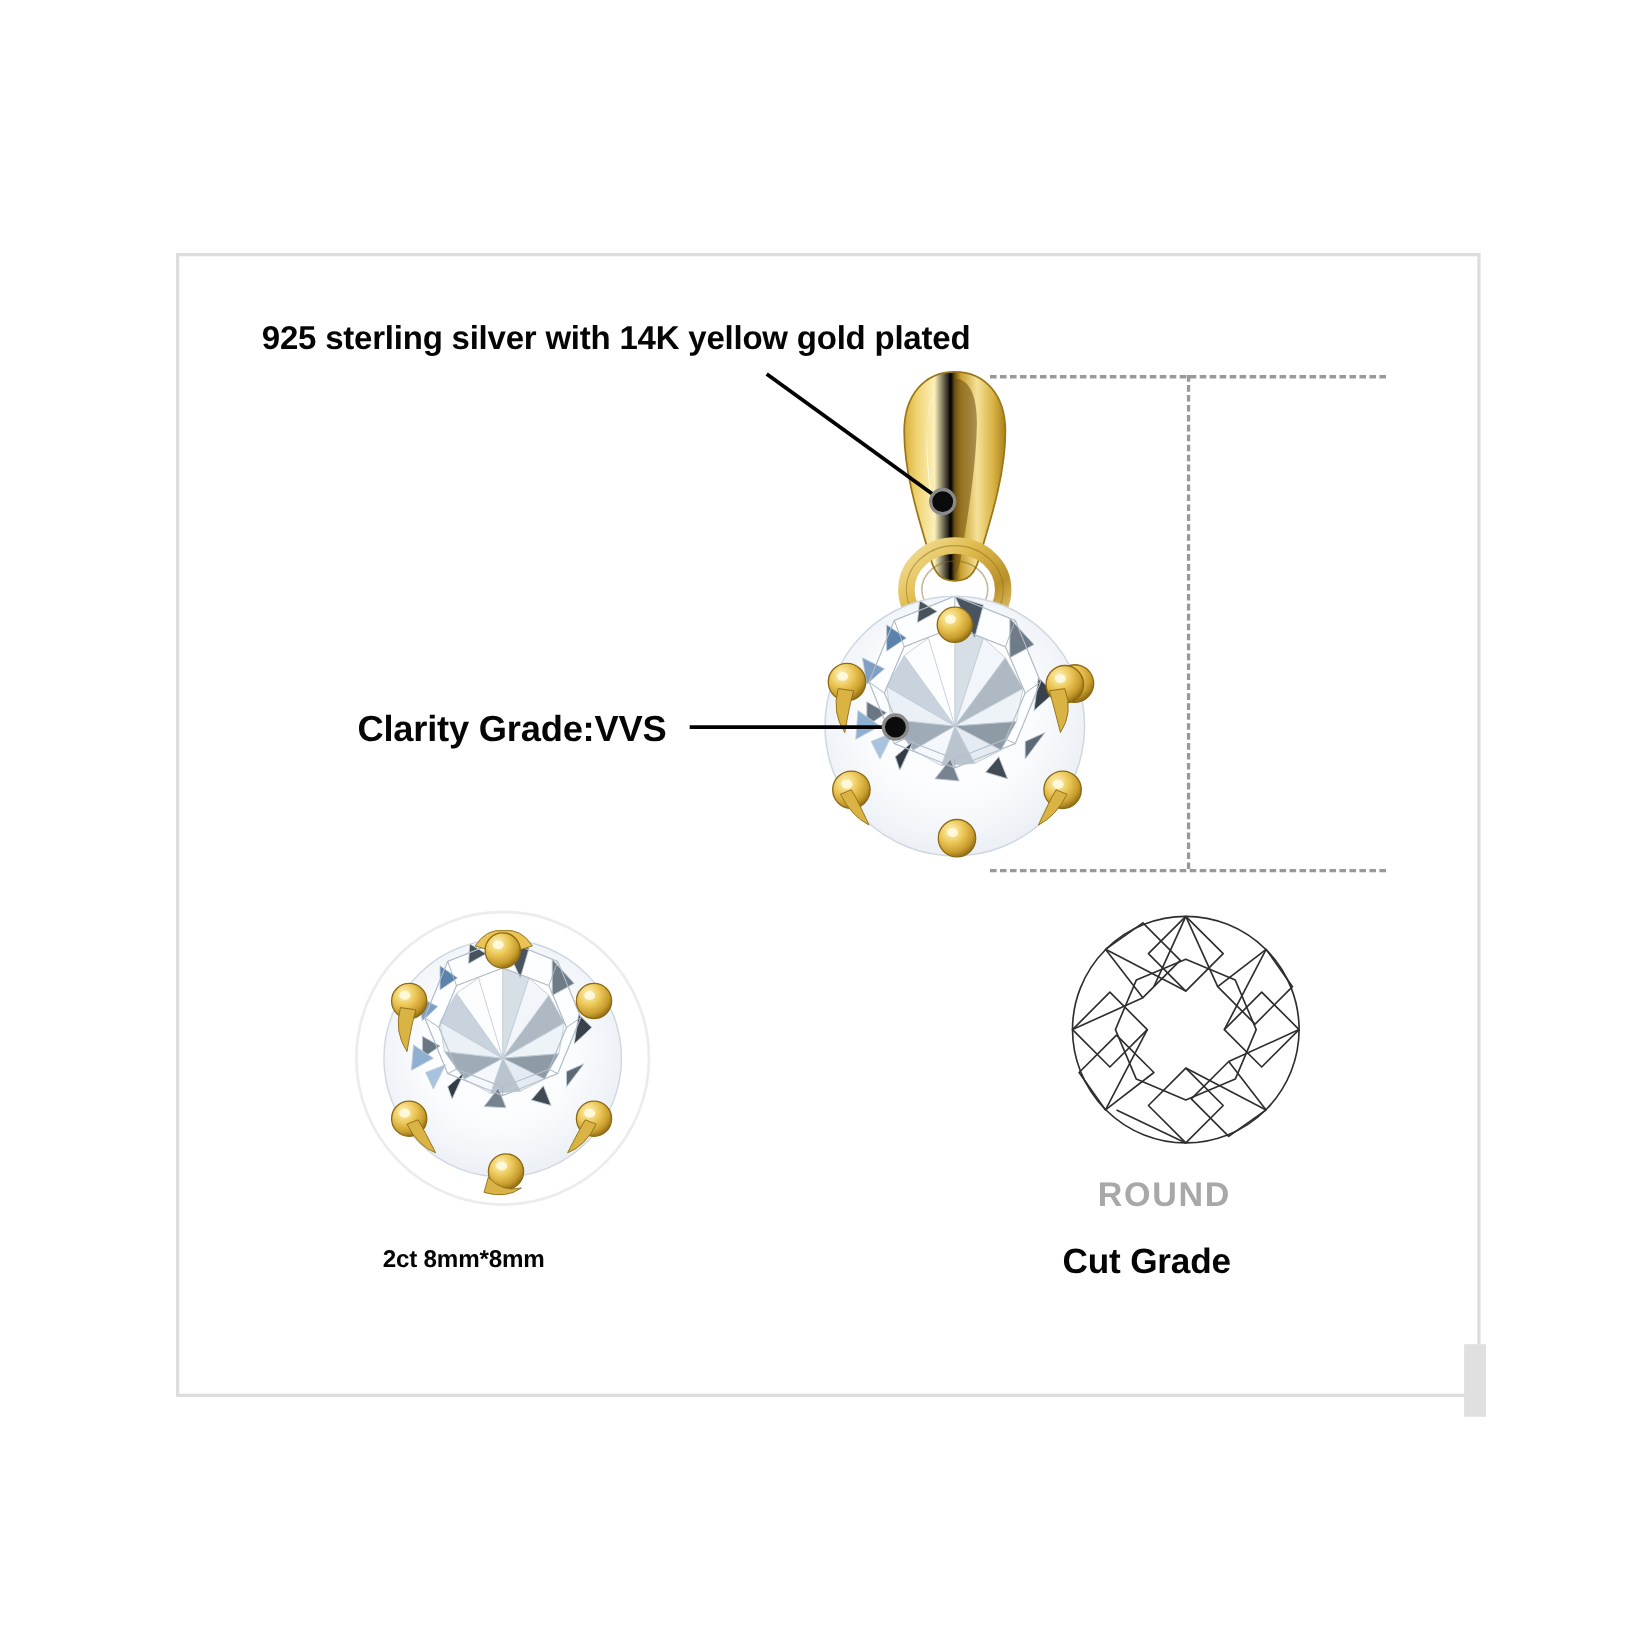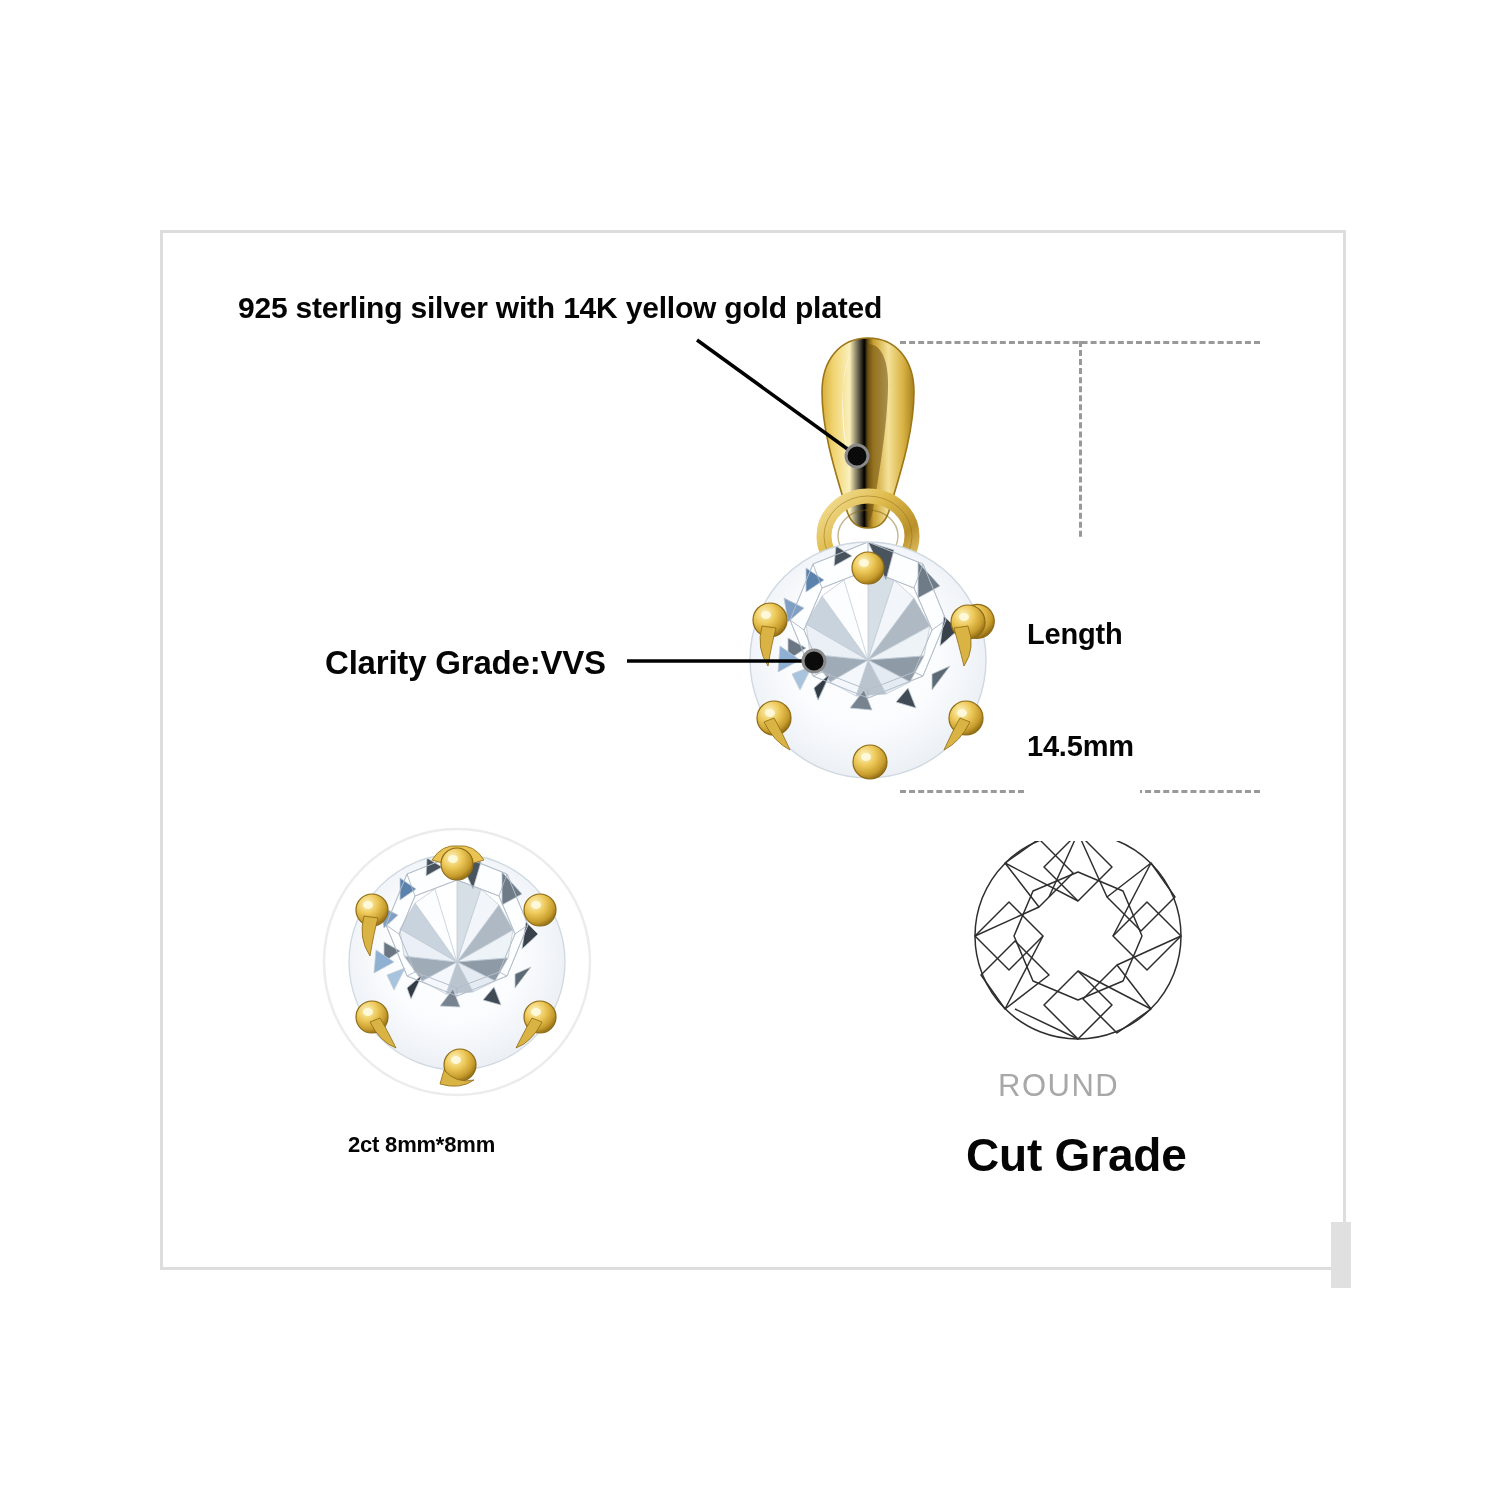--- a/index.html
+++ b/index.html
@@ -66,30 +66,30 @@
   }
   #carat-label {
     left: 348px;
     top: 1132px;
     font-size: 22px;
     font-weight: bold;
   }
   #cut-grade-label {
     left: 966px;
     top: 1128px;
-    font-size: 46px;
+    font-size: 32px;
     font-weight: bold;
   }
   #round-label {
     position: absolute;
     left: 998px;
     top: 1068px;
     font-size: 31px;
     color: #a8a8a8;
-    font-weight: normal;
+    font-weight: bold;
     letter-spacing: 1.5px;
   }
   
   .dash-h {
     position: absolute;
     height: 0;
     border-top: 3px dashed #999999;
   }
   .dash-v {
     position: absolute;
@@ -387,24 +387,20 @@
     <circle cx="857" cy="456" r="11" fill="#0b0b0b" stroke="#8a8a8a" stroke-width="3"></circle>
 
     <line x1="627" y1="661" x2="806" y2="661" stroke="#000000" stroke-width="3.5"></line>
     <circle cx="814" cy="661" r="11" fill="#0b0b0b" stroke="#8a8a8a" stroke-width="3"></circle>
   </svg>
 
   <div class="label" id="material-label">925 sterling silver with 14K yellow gold plated</div>
 
   <div class="label" id="clarity-label">Clarity Grade:VVS</div>
 
-  <div class="label" id="length-label">
-    <div>Length</div>
-    <div>14.5mm</div>
-  </div>
 
   <div class="label" id="carat-label">2ct 8mm*8mm</div>
 
   <div id="round-label">ROUND</div>
 
   <div class="label" id="cut-grade-label">Cut Grade</div>
 
 </div>
 
 </body></html>

